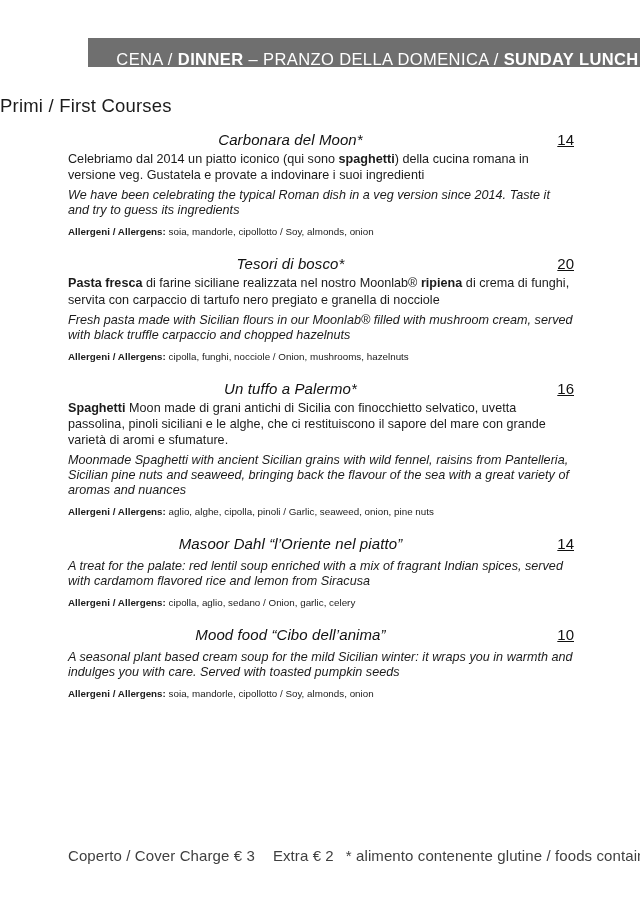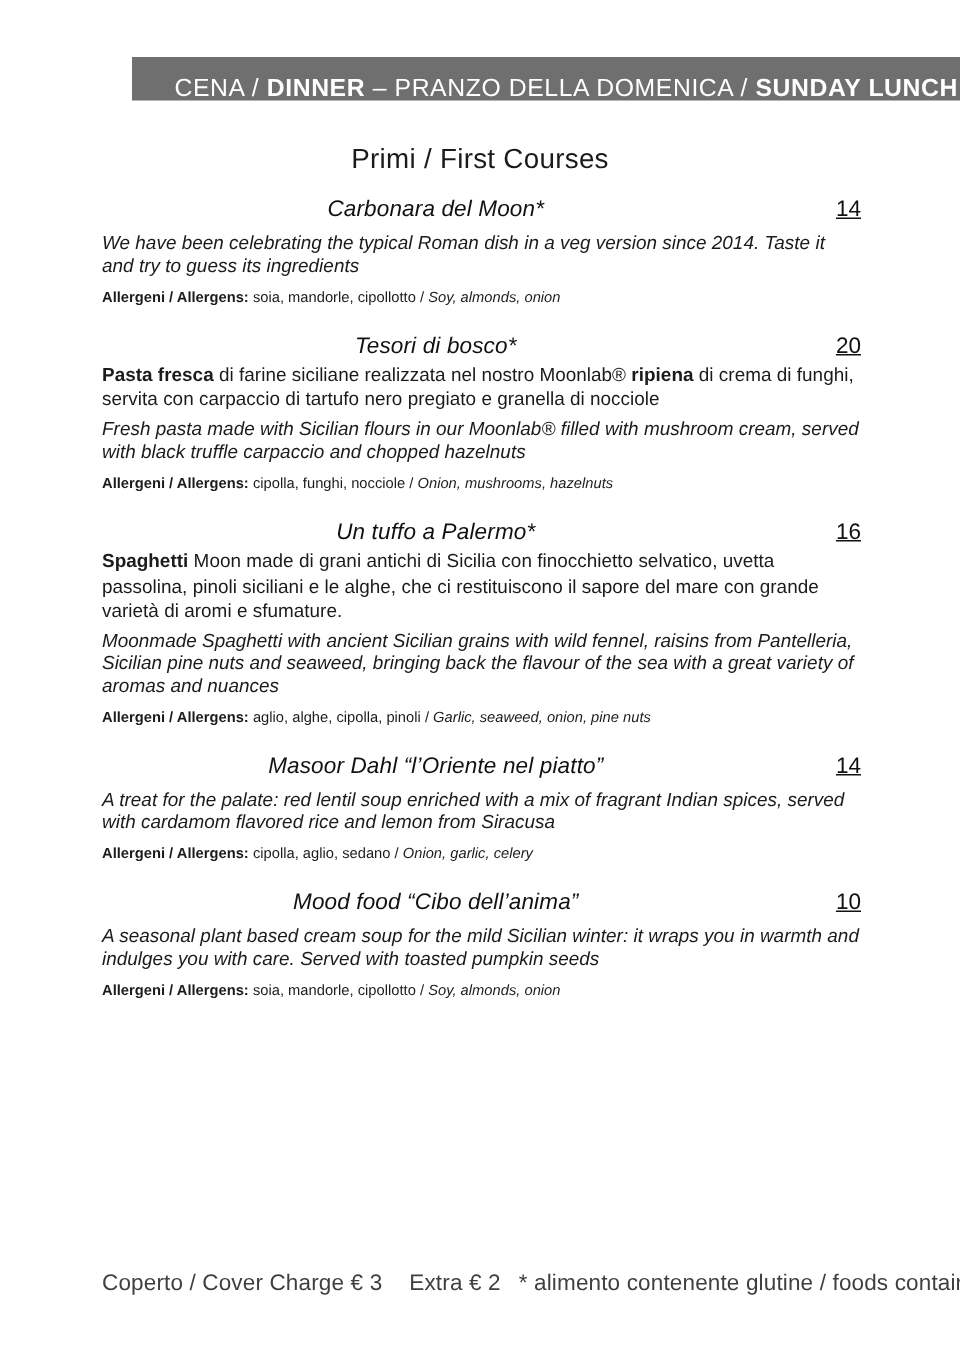--- a/index.html
+++ b/index.html
@@ -45,21 +45,21 @@
     line-height: 1;
   }
   .header-text .b { font-weight: 700; }
 
   
   .section-title {
     position: absolute;
     left: 0;
     top: 95px;
     width: 640px;
-    text-align: center;
+    text-align: left;
     font-size: 18.5px;
     font-weight: 400;
     letter-spacing: 0.2px;
     color: #1b1b1b;
   }
 
   
   .dishes {
     position: absolute;
     left: 68px;
@@ -115,21 +115,21 @@
     letter-spacing: 0.02px;
   }
   .allerg {
     font-size: 9.8px;
     line-height: 13px;
     color: #1b1b1b;
     margin-top: 7px;
     letter-spacing: 0.01px;
   }
   .allerg .lbl { font-weight: 700; }
-  .allerg .en { font-style: italic; }
+  .allerg .en { }
 
   
   .footer {
     position: absolute;
     left: 68px;
     top: 847px;
     font-size: 15px;
     color: #3f3f3f;
     letter-spacing: 0.1px;
     white-space: nowrap;
@@ -150,20 +150,21 @@
 
   <div class="section-title">Primi / First Courses</div>
 
   <div class="dishes">
 
     <div class="dish">
       <div class="dish-head">
         <div class="dish-name">Carbonara del Moon*</div>
         <div class="dish-price">14</div>
       </div>
+      <div class="desc-it"><span>Celebriamo dal 2014 un piatto iconico (qui sono </span><b>spaghetti</b><span>) della cucina romana in versione veg. Gustatela e provate a indovinare i suoi ingredienti</span></div>
       <div class="desc-en">We have been celebrating the typical Roman dish in a veg version since 2014. Taste it and try to guess its ingredients</div>
       <div class="allerg"><span class="lbl">Allergeni / Allergens:</span><span> soia, mandorle, cipollotto / </span><span class="en">Soy, almonds, onion</span></div>
     </div>
 
     <div class="dish">
       <div class="dish-head">
         <div class="dish-name">Tesori di bosco*</div>
         <div class="dish-price">20</div>
       </div>
       <div class="desc-it"><span></span><b>Pasta fresca</b><span> di farine siciliane realizzata nel nostro Moonlab® </span><b>ripiena</b><span> di crema di funghi, servita con carpaccio di tartufo nero pregiato e granella di nocciole</span></div>

